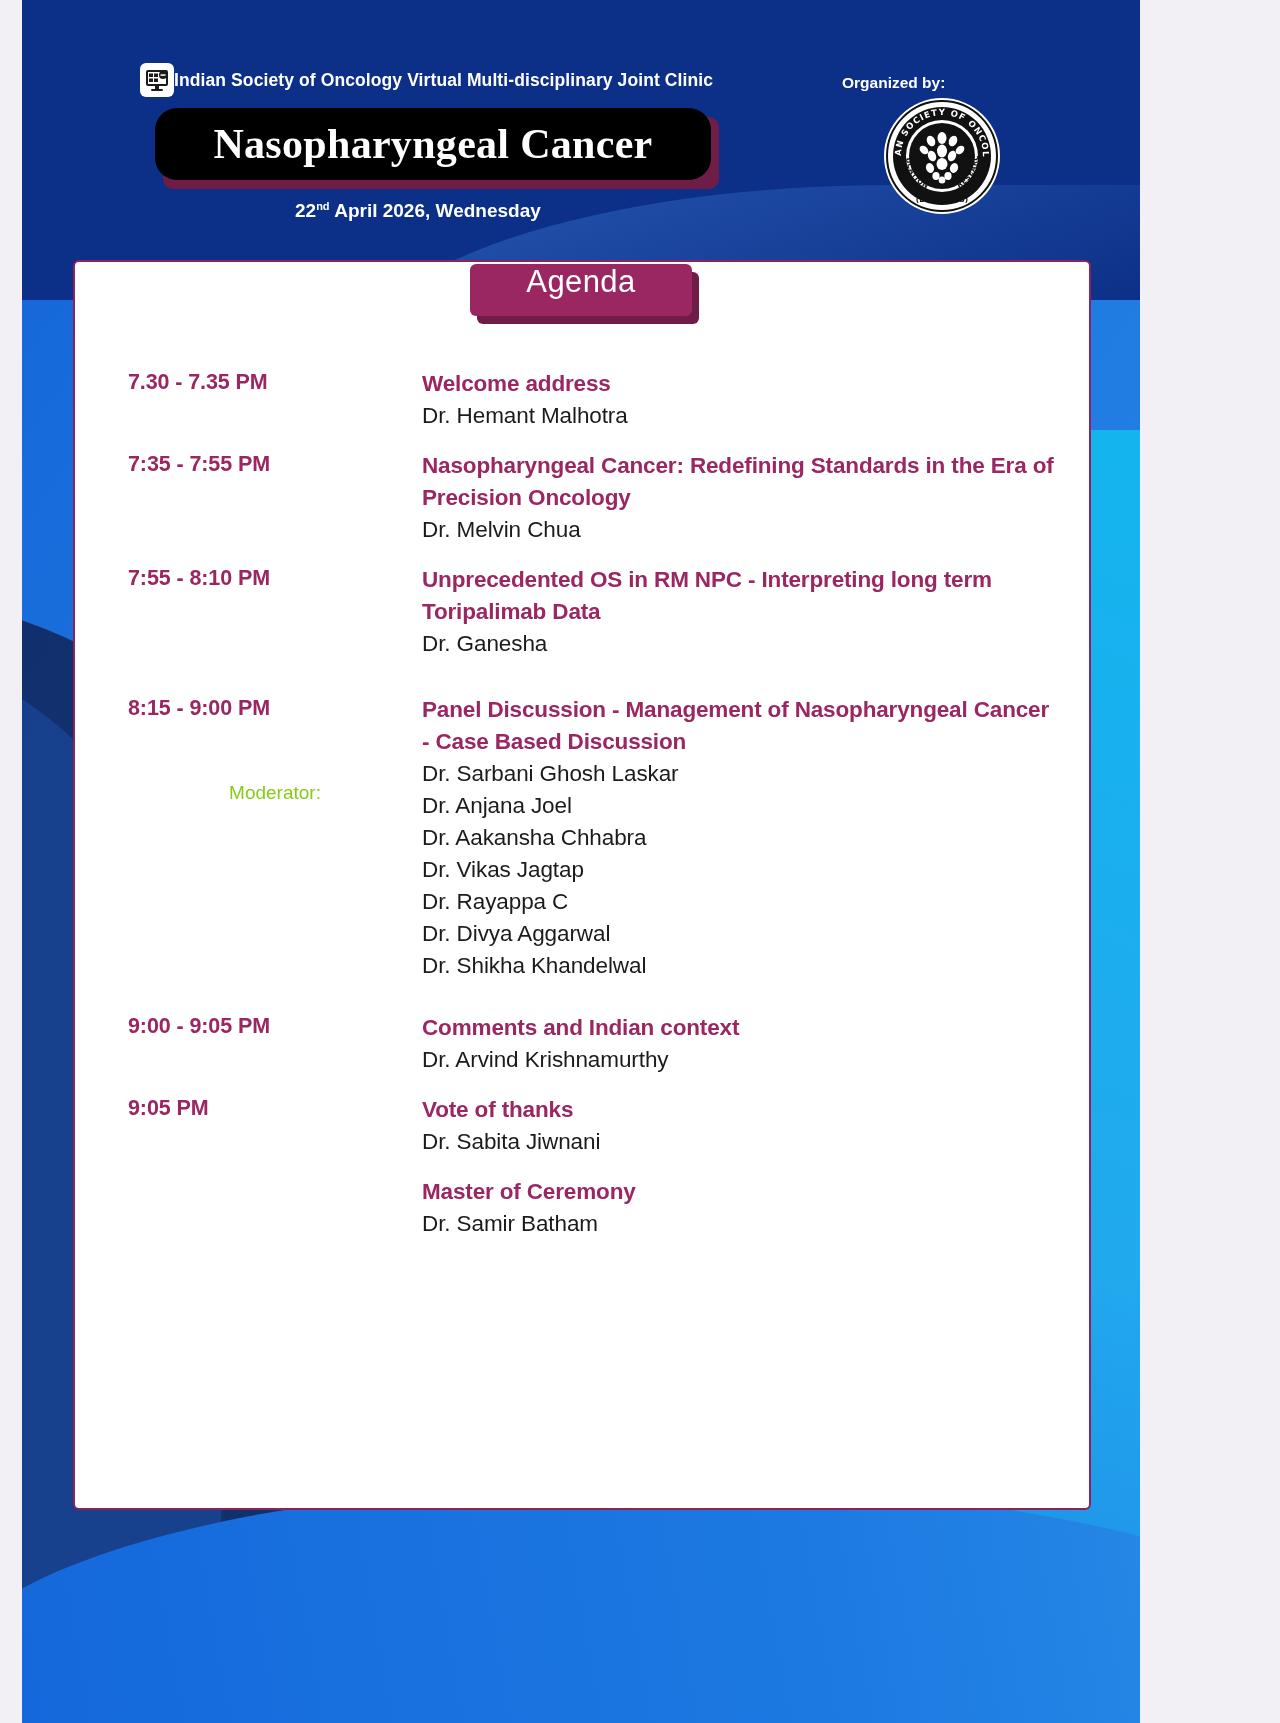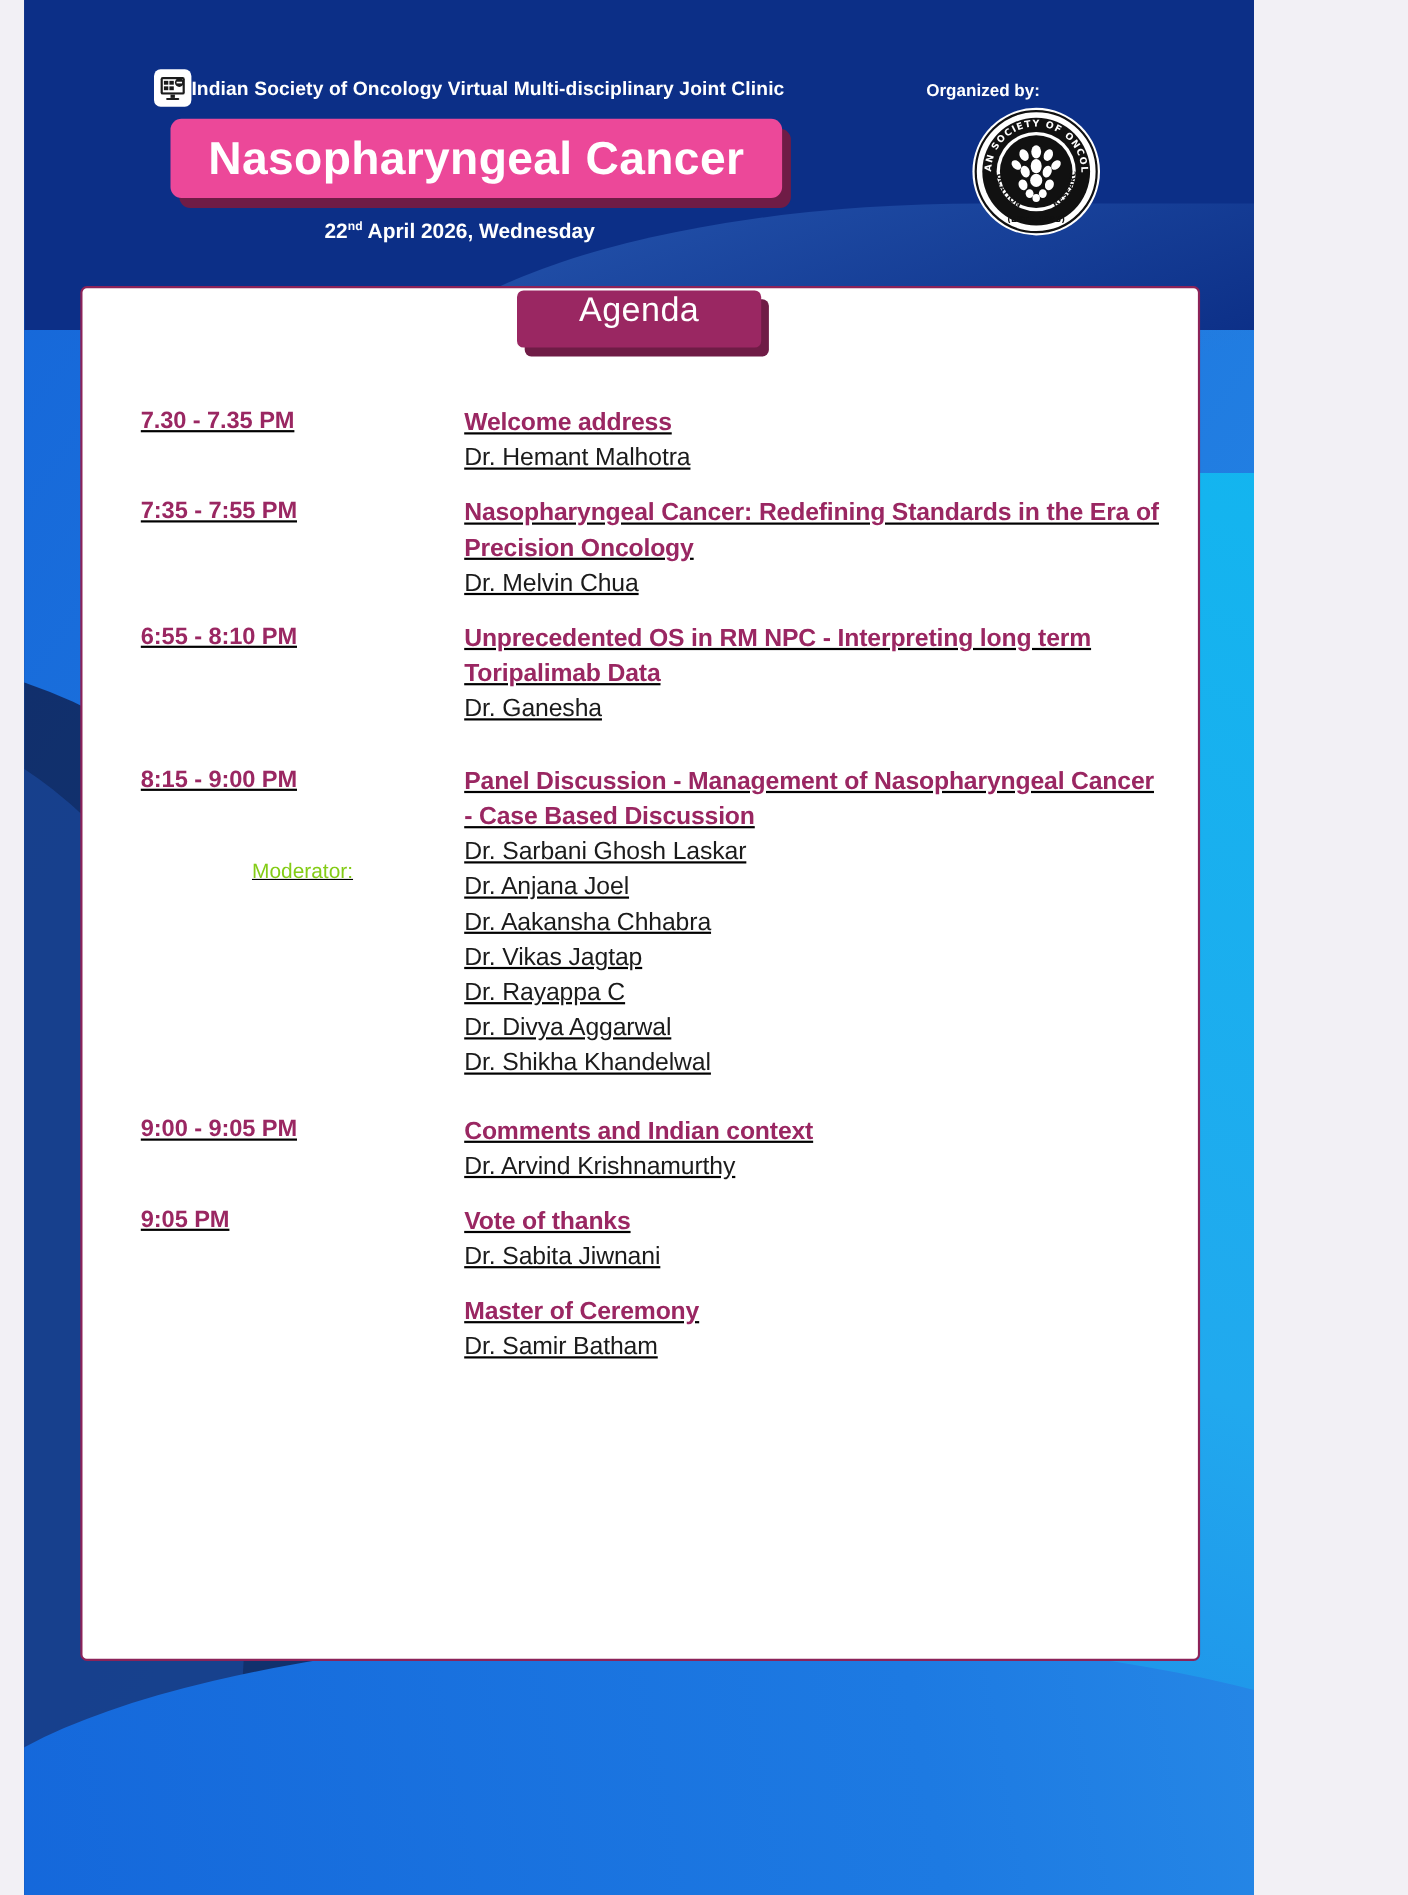--- a/index.html
+++ b/index.html
@@ -120,23 +120,23 @@
   .title-plate-shadow {
     position: absolute;
     left: 8px; top: 9px;
     width: 556px; height: 72px;
     background: #6f1c46;
     border-radius: 10px;
   }
   .title-plate {
     position: relative;
     width: 556px; height: 72px;
-    background: #ec4899;
-    border-radius: 10px;
-    display: flex; align-items: center; justify-content: center;
+    background: #000000;
+    border-radius: 22px;
+    display: flex; align-items: center; justify-content: center; font-family: Liberation Serif, serif;
   }
   .title-text {
     color: #ffffff;
     font-size: 42px;
     font-weight: bold;
     letter-spacing: .3px;
     white-space: nowrap;
   }
   .date-line {
     position: absolute;
@@ -207,21 +207,20 @@
     position: absolute;
     left: 51px; top: 260px;
     width: 1018px;
     z-index: 11;
     padding: 108px 0 0 0;
   }
   .row {
     display: flex;
     align-items: flex-start;
     padding: 0 30px 0 55px;
-    text-decoration: underline;
   }
   .row .time-col {
     width: 294px;
     flex: none;
     padding-top: 2px;
   }
   .time {
     color: #9a2762;
     font-size: 21.5px;
     font-weight: bold;
@@ -368,21 +367,21 @@
       </div>
       <div class="content-col">
         <div class="sess-title">Nasopharyngeal Cancer: Redefining Standards in the Era of Precision Oncology</div>
         <div class="speaker">Dr. Melvin Chua</div>
       </div>
     </div>
     <div class="gap-sm"></div>
 
     <div class="row">
       <div class="time-col">
-        <div class="time">6:55 - 8:10 PM</div>
+        <div class="time">7:55 - 8:10 PM</div>
       </div>
       <div class="content-col">
         <div class="sess-title">Unprecedented OS in RM NPC - Interpreting long term Toripalimab Data</div>
         <div class="speaker">Dr. Ganesha</div>
       </div>
     </div>
     <div class="gap-lg"></div>
 
     <div class="row">
       <div class="time-col">

